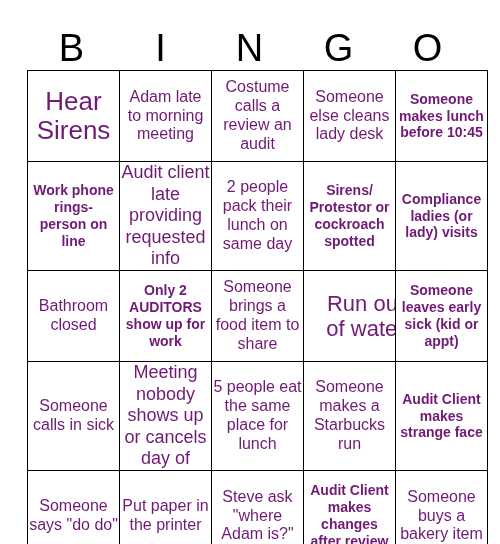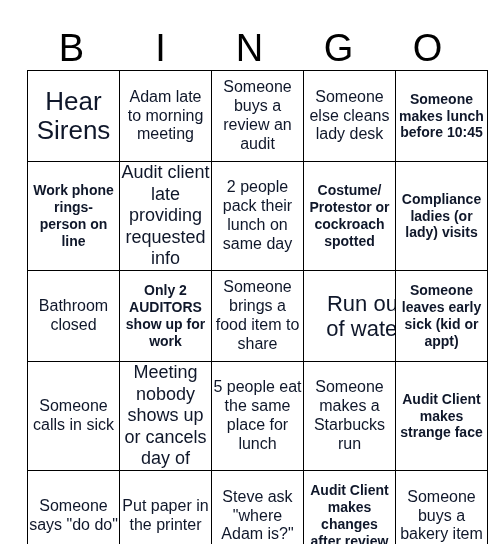--- a/index.html
+++ b/index.html
@@ -52,21 +52,21 @@
     table-layout: fixed;
   }
 
   .grid td {
     width: 89px;
     height: 90px;
     border: 1px solid #000000;
     text-align: center;
     vertical-align: middle;
     padding: 0 1px;
-    color: #0f172a;
+    color: #701a75;
     background: #ffffff;
     overflow: hidden;
   }
 
   .cell-text {
     display: block;
     width: 100%;
     word-wrap: break-word;
     overflow-wrap: break-word;
   }
@@ -94,41 +94,41 @@
   <table class="grid">
     <tbody>
       <tr>
         <td>
             <span class="cell-text sz-xl">Hear Sirens</span>
           </td>
         <td>
             <span class="cell-text sz-md">Adam late to morning meeting</span>
           </td>
         <td>
-            <span class="cell-text sz-md">Someone buys a review an audit</span>
+            <span class="cell-text sz-md">Costume calls a review an audit</span>
           </td>
         <td>
             <span class="cell-text sz-md">Someone else cleans lady desk</span>
           </td>
         <td>
             <span class="cell-text sz-sm">Someone makes lunch before 10:45</span>
           </td>
       </tr>
       <tr>
         <td>
             <span class="cell-text sz-sm">Work phone rings- person on line</span>
           </td>
         <td>
             <span class="cell-text sz-xs">Audit client late providing requested info</span>
           </td>
         <td>
             <span class="cell-text sz-md">2 people pack their lunch on same day</span>
           </td>
         <td>
-            <span class="cell-text sz-sm">Costume/ Protestor or cockroach spotted</span>
+            <span class="cell-text sz-sm">Sirens/ Protestor or cockroach spotted</span>
           </td>
         <td>
             <span class="cell-text sz-sm">Compliance ladies (or lady) visits</span>
           </td>
       </tr>
       <tr>
         <td>
             <span class="cell-text sz-md">Bathroom closed</span>
           </td>
         <td>

